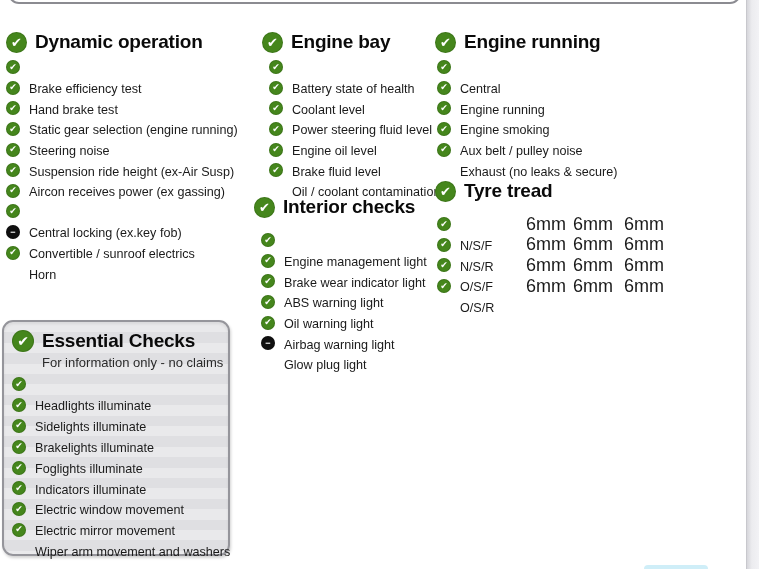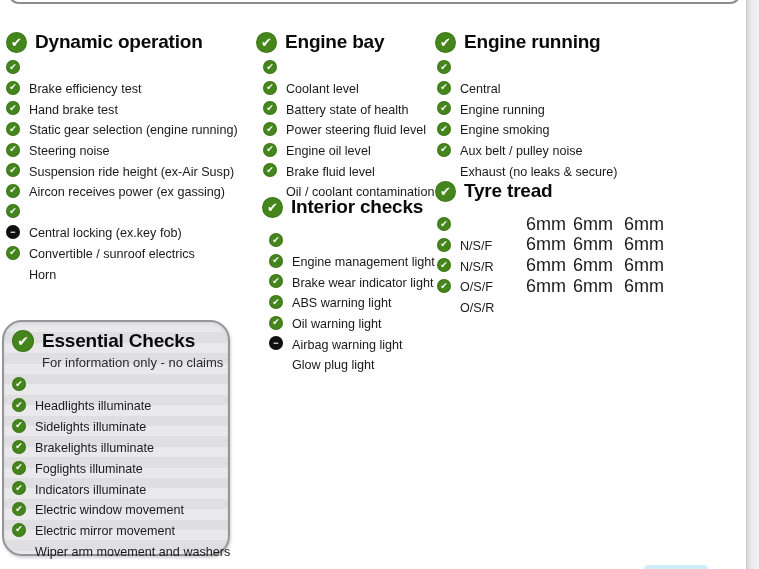--- a/index.html
+++ b/index.html
@@ -46,21 +46,21 @@
   .rows.indent7{padding-left:7px;}
   .rows.indent2{padding-left:2px;}
   .row{display:flex;align-items:center;height:20.6px;gap:9px;}
   .lbl{font-size:12.6px;color:#1a1a1a;white-space:nowrap;margin-top:44px;}
   .tyre-lbl{width:57px;}
   .vals{display:flex;gap:7px;font-size:18px;color:#1a1a1a;}
   .vals .v3{margin-left:4px;}
   
   .essential-card{
     position:absolute;left:2px;top:320px;width:228px;height:236px;
-    box-sizing:border-box;border:2px solid #95959b;border-radius:20px;
+    box-sizing:border-box;border:2px solid #95959b;border-radius:11px;
     background:repeating-linear-gradient(180deg,#e9e9eb 0 10.4px,#dfdfe2 10.4px 20.8px);
     box-shadow:1px 2px 3px rgba(0,0,0,0.18), inset 0 2px 3px rgba(0,0,0,0.07);
     padding:8px 0 0 8px;
   }
   .essential-card .subtitle{
     margin:3px 0 4px 30px;font-size:13px;color:#2a2a2a;white-space:nowrap;
   }
   .essential-card .row{height:20.8px;}
 </style>
 </head>
@@ -112,34 +112,34 @@
         <span class="ic ic-sm na"></span>
         <span class="lbl">Convertible / sunroof electrics</span>
       </div>
       <div class="row">
         <span class="ic ic-sm pass"></span>
         <span class="lbl">Horn</span>
       </div>
     </div>
 </div>
 
-<div class="section" style="left:256px;top:31px;">
+<div class="section" style="left:262px;top:31px;">
   <div class="sec-head">
     <span class="ic ic-lg"></span>
     <span class="sec-title">Engine bay</span>
   </div>
   <div class="rows indent7">
 
   <div class="row">
         <span class="ic ic-sm pass"></span>
+        <span class="lbl">Battery state of health</span>
+      </div>
+      <div class="row">
+        <span class="ic ic-sm pass"></span>
         <span class="lbl">Coolant level</span>
-      </div>
-      <div class="row">
-        <span class="ic ic-sm pass"></span>
-        <span class="lbl">Battery state of health</span>
       </div>
       <div class="row">
         <span class="ic ic-sm pass"></span>
         <span class="lbl">Power steering fluid level</span>
       </div>
       <div class="row">
         <span class="ic ic-sm pass"></span>
         <span class="lbl">Engine oil level</span>
       </div>
       <div class="row">
@@ -176,21 +176,21 @@
         <span class="ic ic-sm pass"></span>
         <span class="lbl">Aux belt / pulley noise</span>
       </div>
       <div class="row">
         <span class="ic ic-sm pass"></span>
         <span class="lbl">Exhaust (no leaks &amp; secure)</span>
       </div>
     </div>
 </div>
 
-<div class="section" style="left:262px;top:196px;">
+<div class="section" style="left:254px;top:196px;">
   <div class="sec-head wide-gap">
     <span class="ic ic-lg"></span>
     <span class="sec-title">Interior checks</span>
   </div>
   <div class="rows indent7">
 
   <div class="row">
         <span class="ic ic-sm pass"></span>
         <span class="lbl">Engine management light</span>
       </div>

